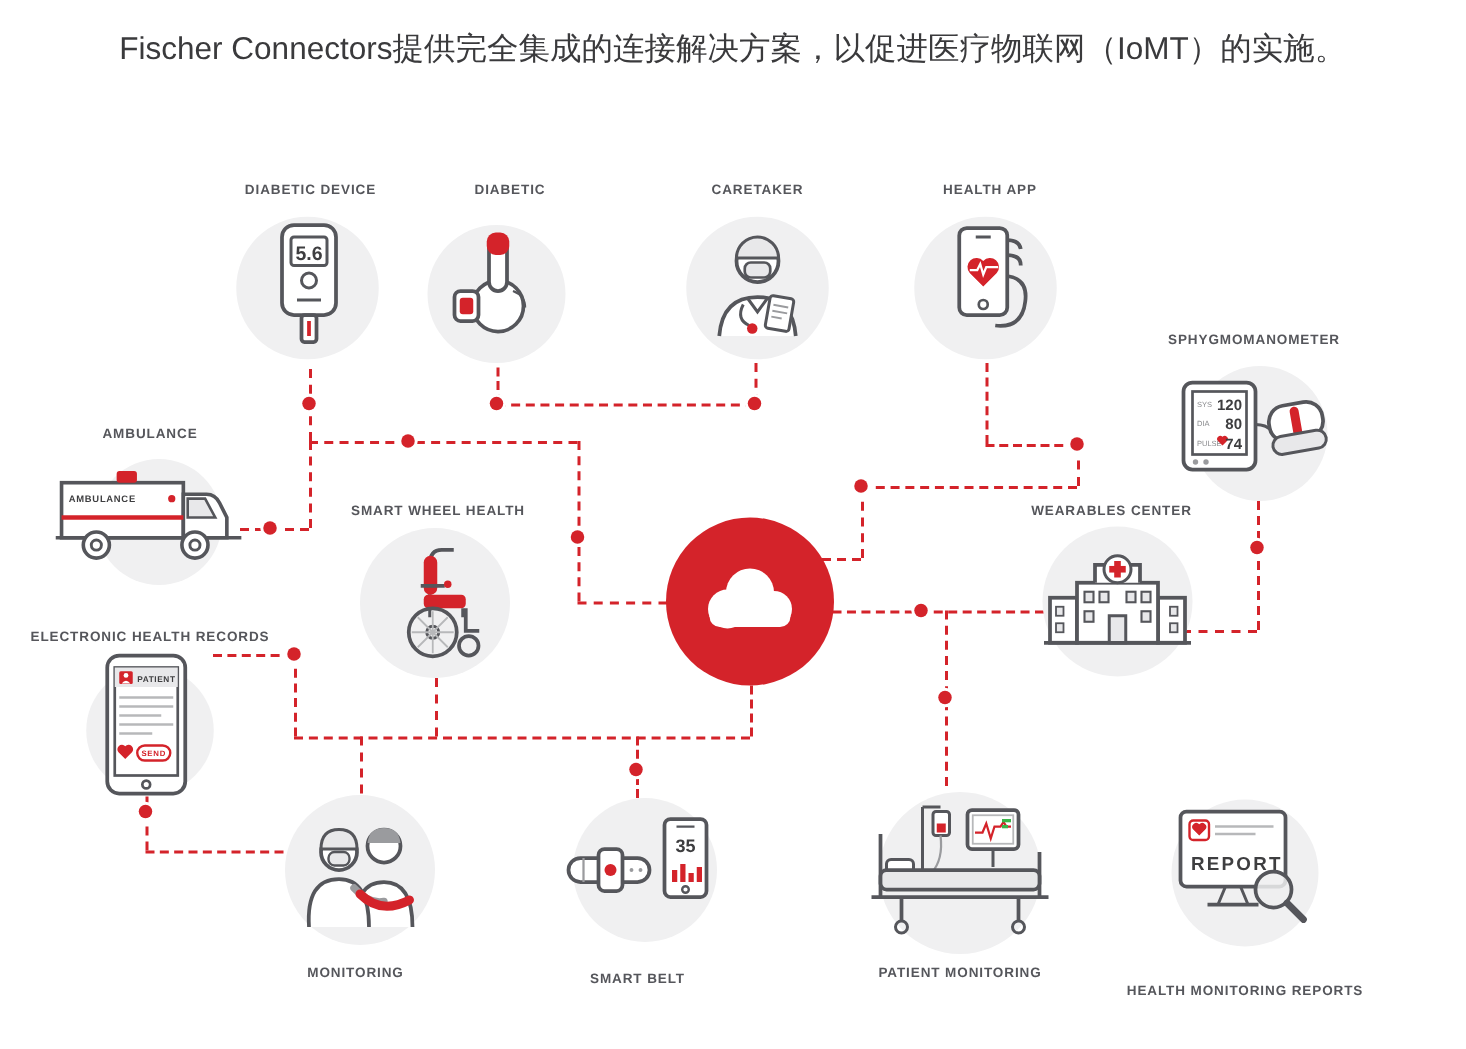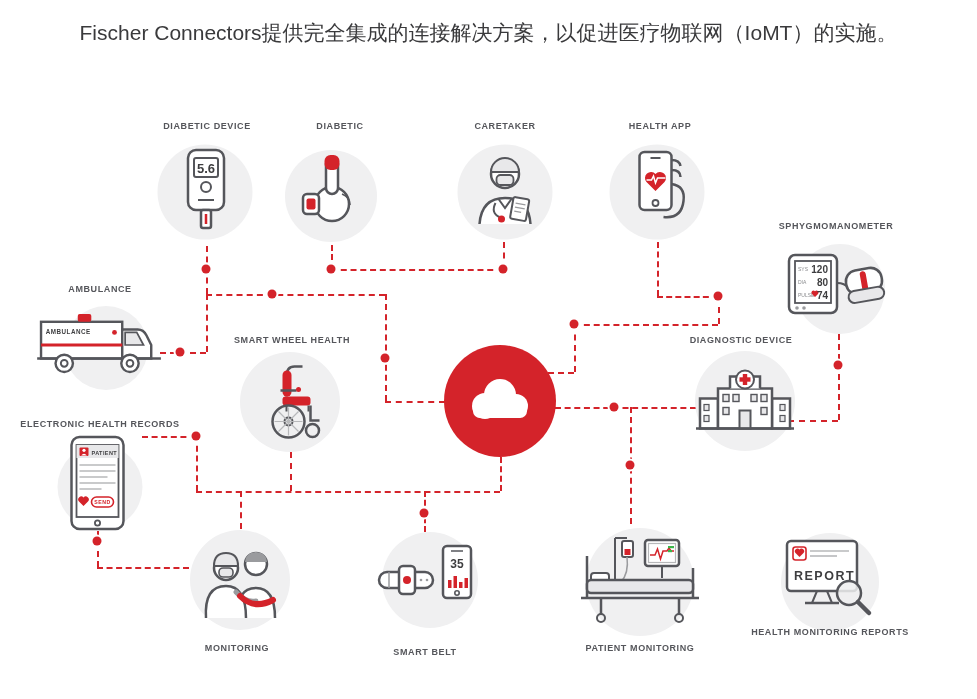--- a/index.html
+++ b/index.html
@@ -230,21 +230,21 @@
       <rect x="71" y="36" width="6" height="7" fill="#e8e8ea" stroke="#55565b" stroke-width="1.4"></rect>
       <rect x="33" y="49" width="6" height="7" fill="#e8e8ea" stroke="#55565b" stroke-width="1.4"></rect>
       <rect x="71" y="49" width="6" height="7" fill="#e8e8ea" stroke="#55565b" stroke-width="1.4"></rect>
       <rect x="49.5" y="52" width="11" height="18" fill="#e8e8ea" stroke="#55565b" stroke-width="2"></rect>
       <rect x="14" y="46" width="5" height="6" fill="#e8e8ea" stroke="#55565b" stroke-width="1.2"></rect>
       <rect x="14" y="57" width="5" height="6" fill="#e8e8ea" stroke="#55565b" stroke-width="1.2"></rect>
       <rect x="90" y="46" width="5" height="6" fill="#e8e8ea" stroke="#55565b" stroke-width="1.2"></rect>
       <rect x="90" y="57" width="5" height="6" fill="#e8e8ea" stroke="#55565b" stroke-width="1.2"></rect>
       <line x1="6" y1="70" x2="104" y2="70" stroke="#55565b" stroke-width="2.5"></line>
     </svg>
-    <div class="nlabel" style="left:-4px;top:-61px">DIAGNOSTIC DEVICE</div>
+    <div class="nlabel" style="left:-4px;top:-61px">WEARABLES CENTER</div>
   </div>
 
   <div class="node" style="left:97px;top:484px">
     <div class="circ" style="width:85px;height:85px;left:3px;top:3px"></div>
     <svg class="art" width="95" height="102" viewBox="0 0 95 102">
       <rect x="22" y="4" width="52" height="92" rx="8" fill="#fff" stroke="#55565b" stroke-width="2.5"></rect>
       <rect x="27" y="12" width="42" height="72" fill="#fff" stroke="#55565b" stroke-width="1.8"></rect>
       <rect x="27" y="12" width="42" height="13" fill="#e8e8ea"></rect>
       <rect x="30" y="14.5" width="9" height="8.5" rx="1" fill="#d4232a"></rect>
       <circle cx="34.5" cy="17.3" r="1.6" fill="#fff"></circle>
@@ -334,16 +334,16 @@
       <rect x="18" y="16" width="13" height="13" rx="2.5" fill="#fff" stroke="#d4232a" stroke-width="1.6"></rect>
       <path d="M24.5,26 l-4,-4 a2.6,2.6 0 0 1 4,-3.5 a2.6,2.6 0 0 1 4,3.5 z" fill="#d4232a"></path>
       <line x1="35" y1="20" x2="74" y2="20" stroke="#b7b8ba" stroke-width="1.6"></line>
       <line x1="35" y1="25" x2="62" y2="25" stroke="#b7b8ba" stroke-width="1.6"></line>
       <text x="19" y="49" font-size="12.5" font-weight="bold" fill="#3e3e40" letter-spacing="1.5">REPORT</text>
       <path d="M42,60 l-5,12 M52,60 l5,12" stroke="#55565b" stroke-width="2"></path>
       <line x1="30" y1="72" x2="64" y2="72" stroke="#55565b" stroke-width="2.5"></line>
       <circle cx="74" cy="62" r="12" fill="rgba(239,239,240,0.85)" stroke="#55565b" stroke-width="2.5"></circle>
       <line x1="83" y1="71" x2="94" y2="82" stroke="#55565b" stroke-width="4.5" stroke-linecap="round"></line>
     </svg>
-    <div class="nlabel" style="left:0px;top:50px">HEALTH MONITORING REPORTS</div>
+    <div class="nlabel" style="left:0px;top:78px">HEALTH MONITORING REPORTS</div>
   </div>
 
 </div>
 
 </body></html>

